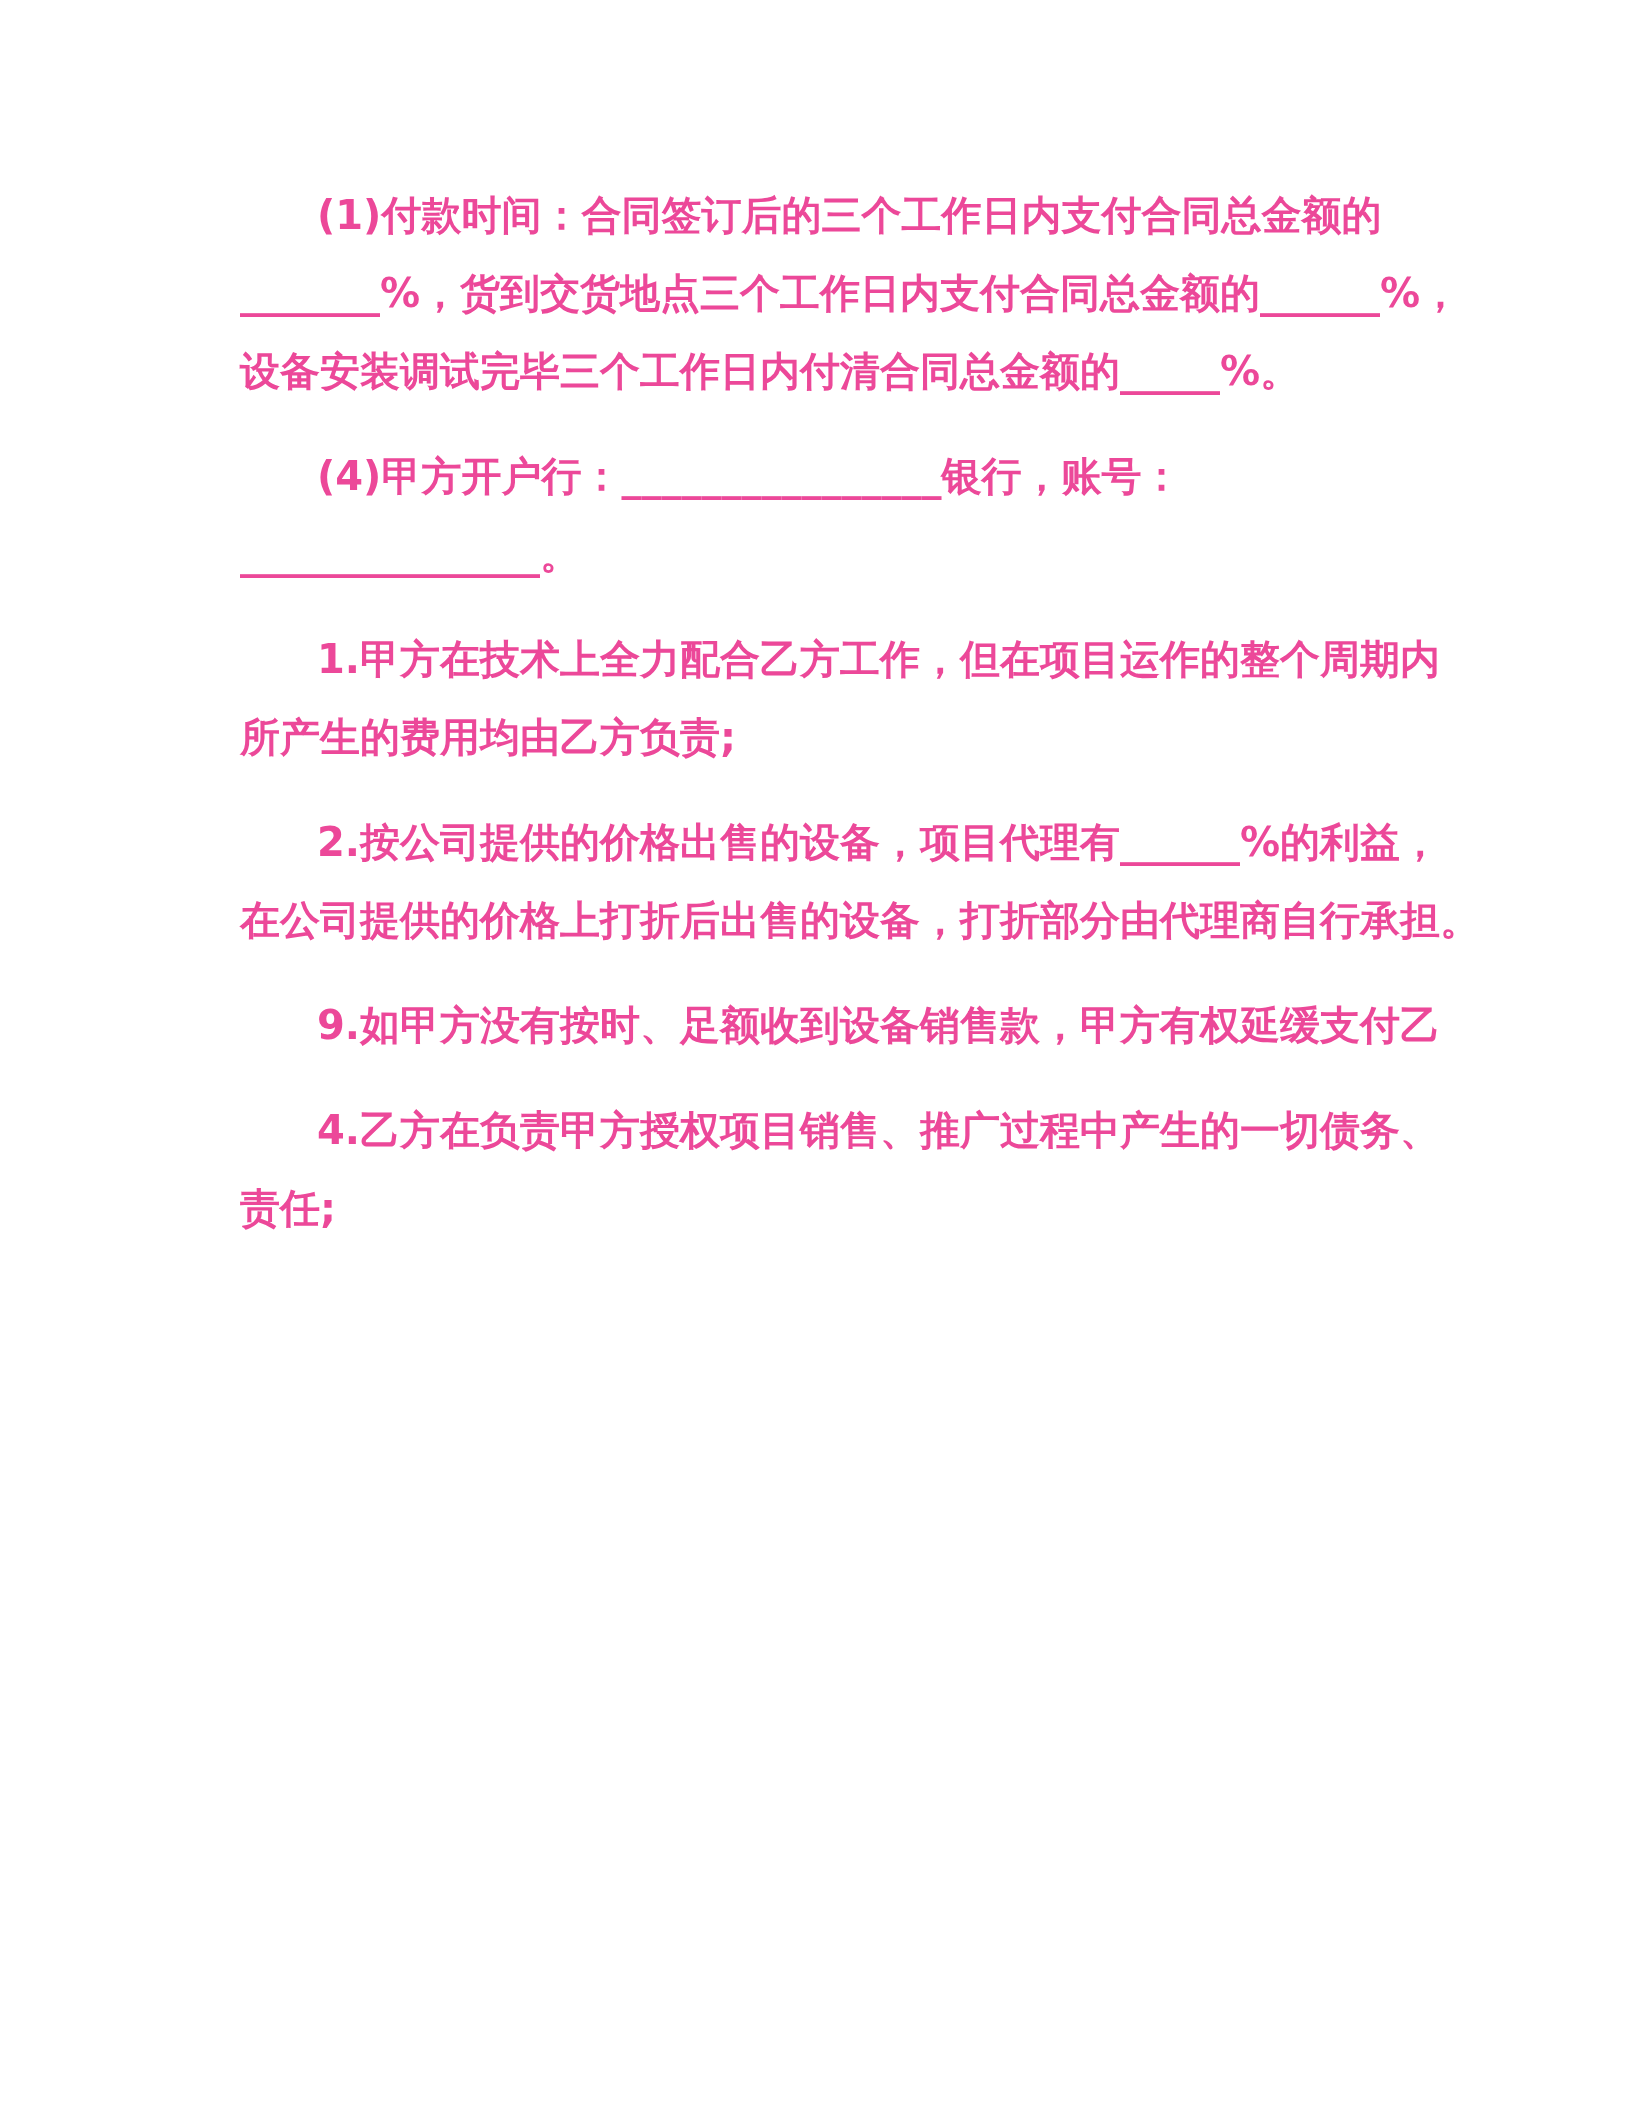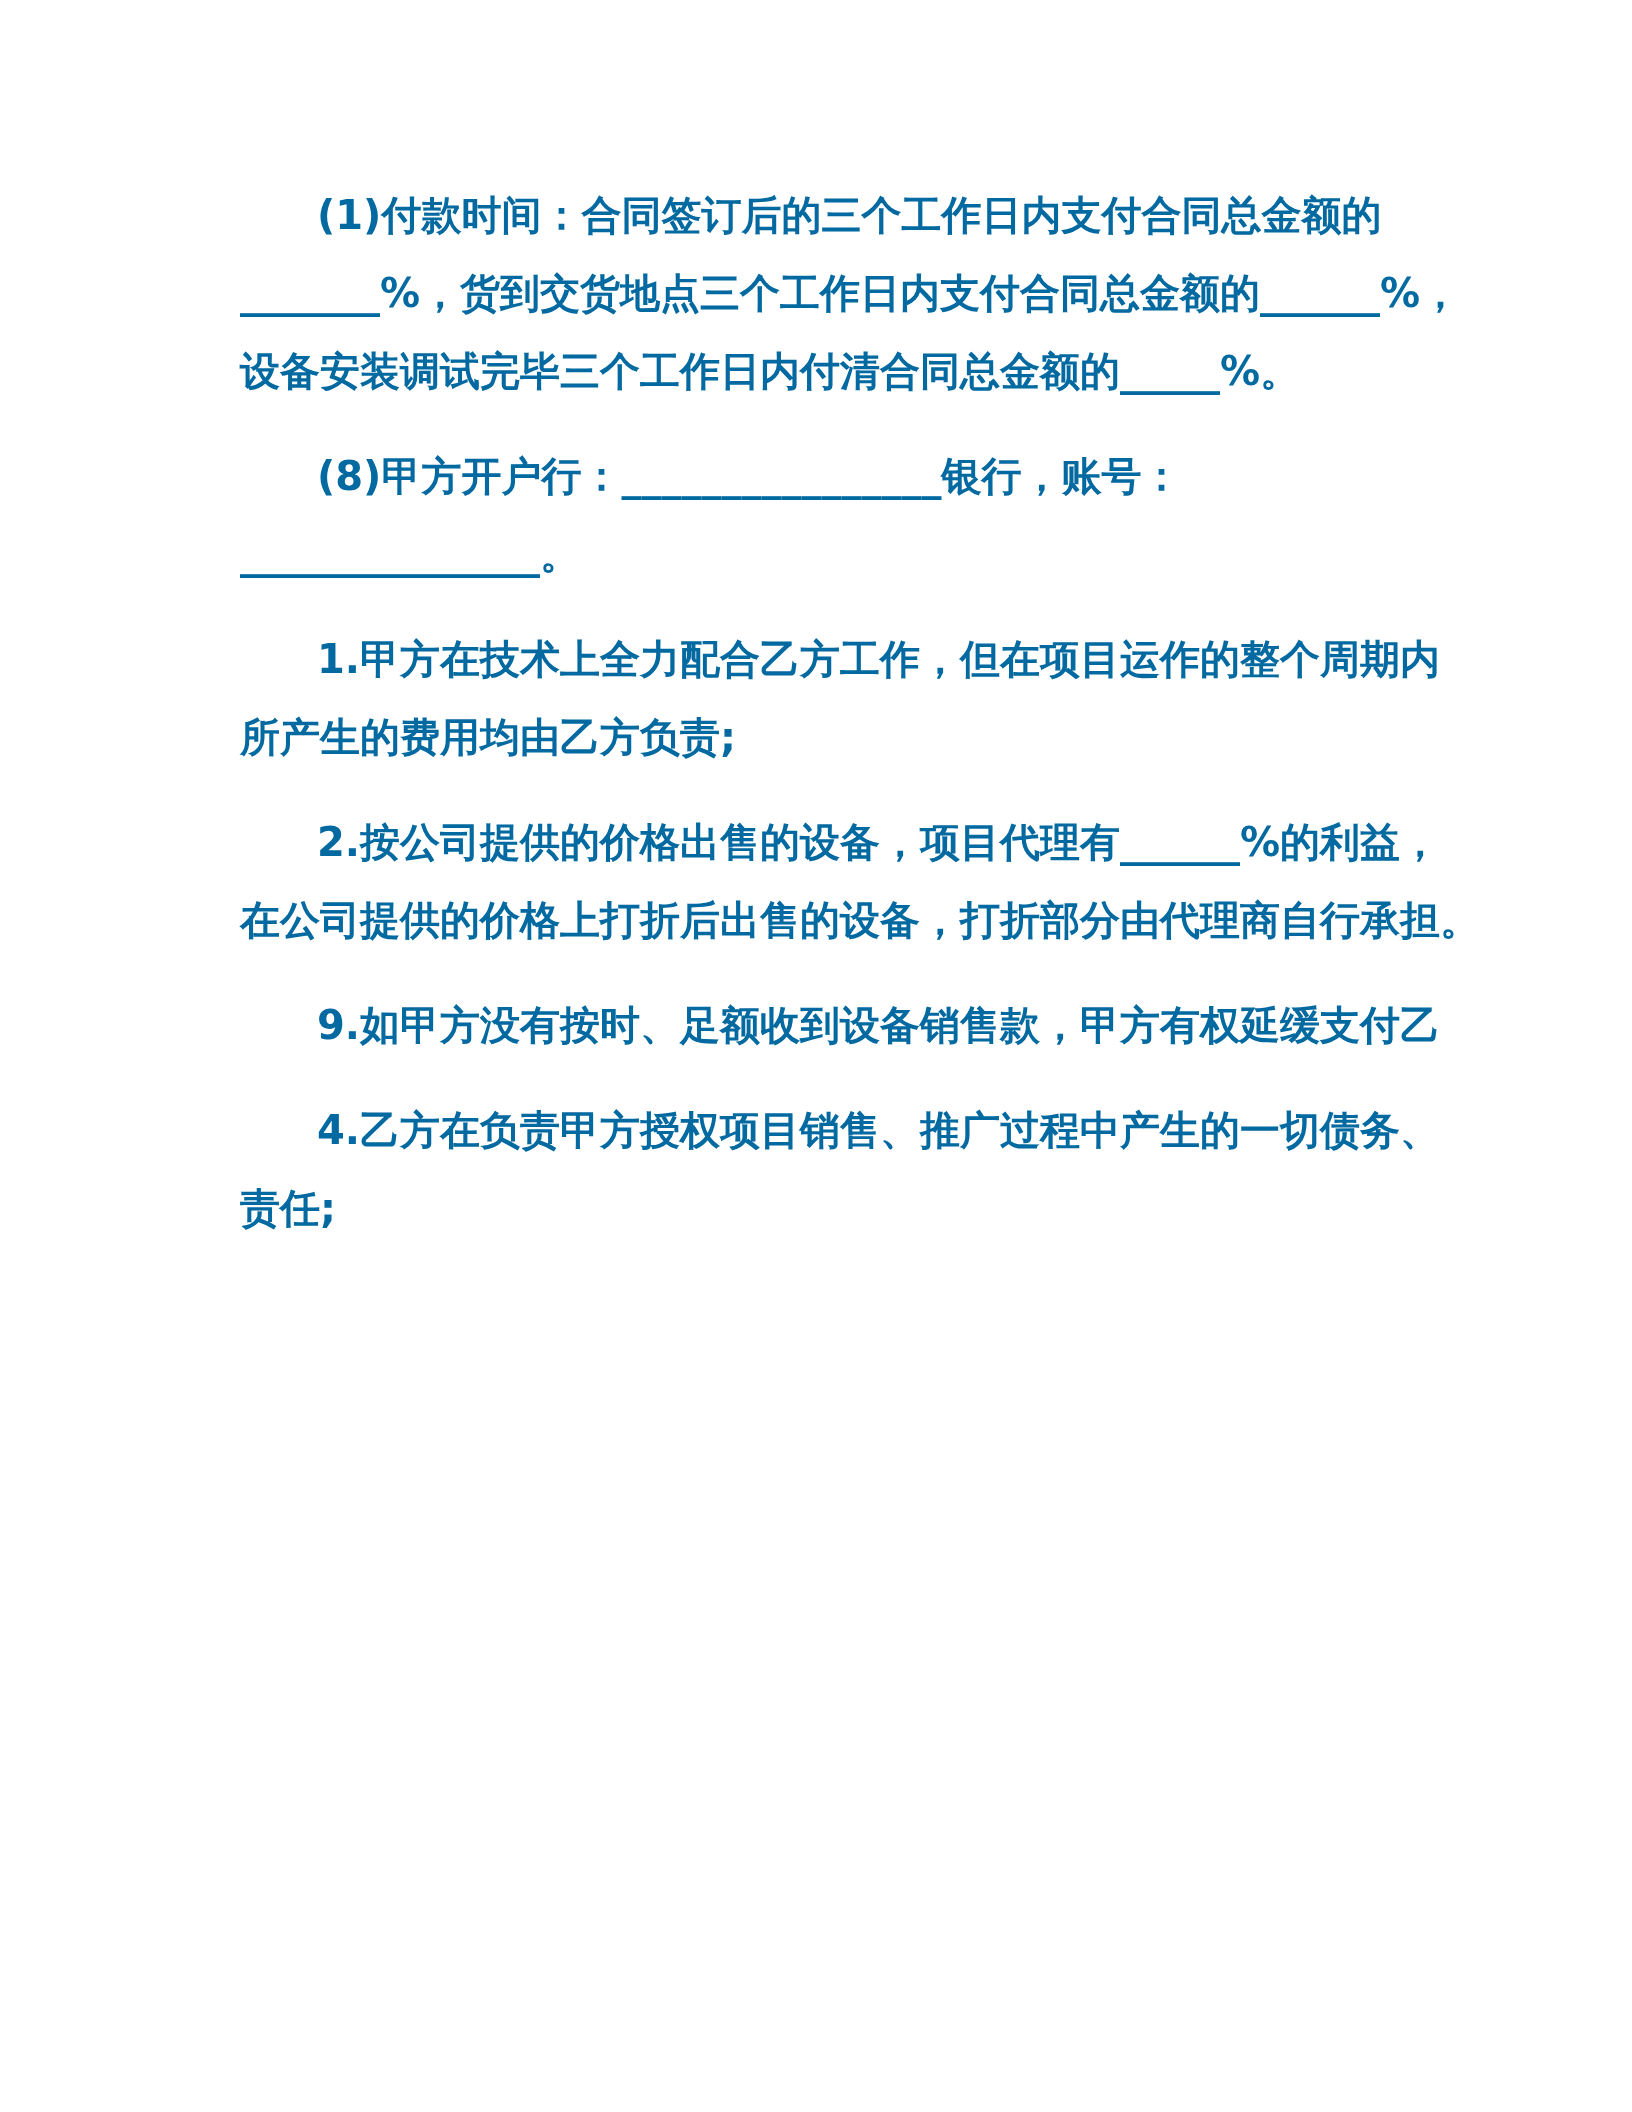--- a/index.html
+++ b/index.html
@@ -8,21 +8,21 @@
     background: #ffffff;
   }
   .page {
     position: relative;
     width: 1632px;
     height: 2112px;
     background: #ffffff;
     overflow: hidden;
     font-family: "DejaVu Sans", sans-serif;
     font-weight: 700;
-    color: #0369a1;
+    color: #ec4899;
   }
   .doc-body {
     padding: 176px 150px 0 240px;
     font-size: 40px;
   }
   .para {
     margin: 0 0 27px 0;
   }
   .line {
     height: 78px;
@@ -38,21 +38,21 @@
 <body>
 
 <div class="page">
   <div class="doc-body">
       <div class="para">
         <div class="line first">(1)付款时间：合同签订后的三个工作日内支付合同总金额的</div>
         <div class="line">_______%，货到交货地点三个工作日内支付合同总金额的______%，</div>
         <div class="line">设备安装调试完毕三个工作日内付清合同总金额的_____%。</div>
       </div>
       <div class="para">
-        <div class="line first">(8)甲方开户行：________________银行，账号：</div>
+        <div class="line first">(4)甲方开户行：________________银行，账号：</div>
         <div class="line">_______________。</div>
       </div>
       <div class="para">
         <div class="line first">1.甲方在技术上全力配合乙方工作，但在项目运作的整个周期内</div>
         <div class="line">所产生的费用均由乙方负责;</div>
       </div>
       <div class="para">
         <div class="line first">2.按公司提供的价格出售的设备，项目代理有______%的利益，</div>
         <div class="line">在公司提供的价格上打折后出售的设备，打折部分由代理商自行承担。</div>
       </div>

